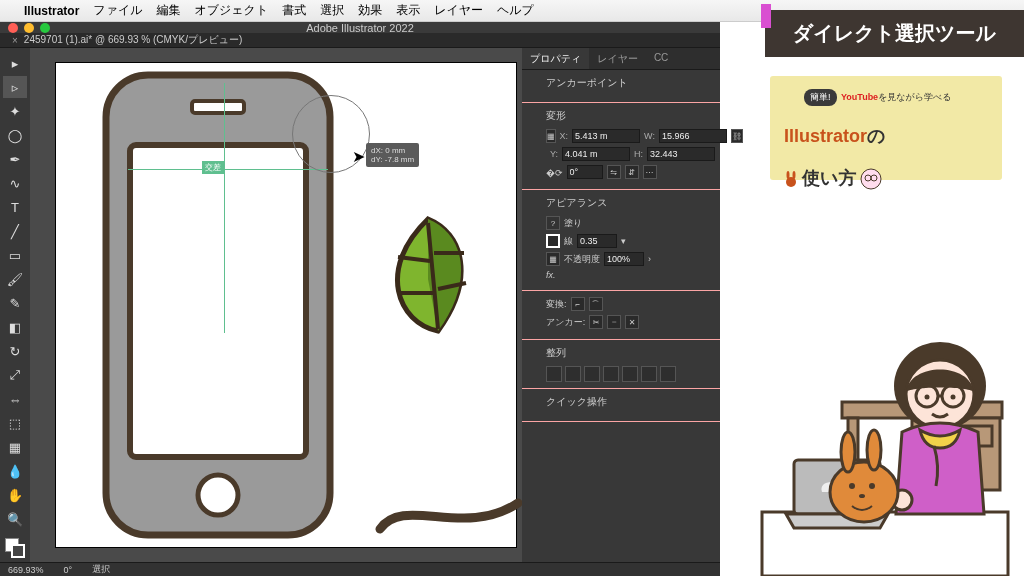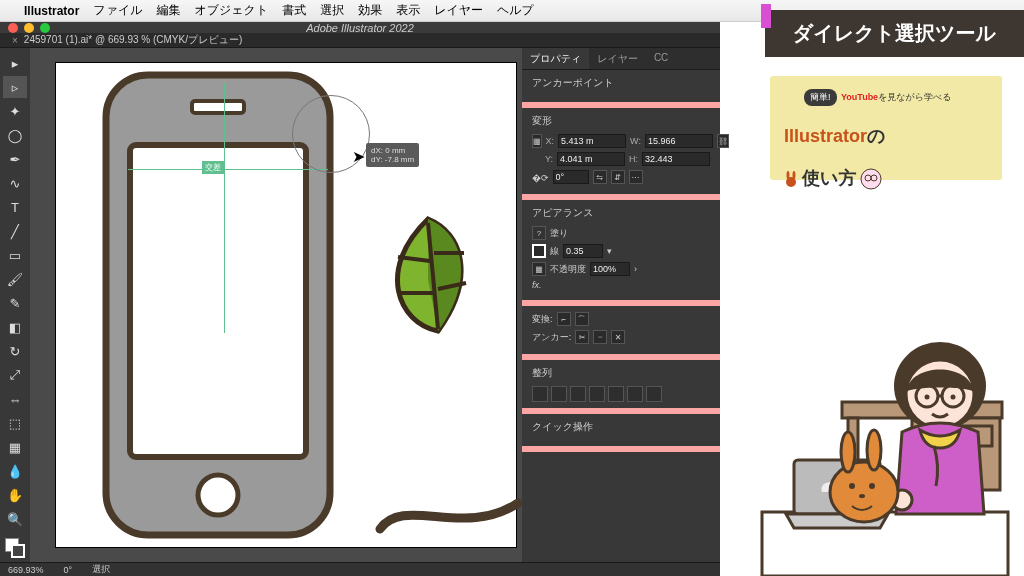--- a/index.html
+++ b/index.html
@@ -12,21 +12,21 @@
 .mac-menubar .app-name { font-weight: 600; }
 
 
 .ai-window { position: absolute; left: 0; top: 22px; width: 720px; height: 554px; background: #323232; display: flex; flex-direction: column; }
 .ai-titlebar { height: 22px; background: #3a3a3a; display: flex; align-items: center; padding: 0 8px; position: relative; }
 .traffic-lights { display: flex; gap: 6px; }
 .tl { width: 10px; height: 10px; border-radius: 50%; }
 .tl.red { background: #ff5f56; }
 .tl.yellow { background: #ffbd2e; }
 .tl.green { background: #27c93f; }
-.ai-title { position: absolute; left: 50%; transform: translateX(-50%); color: #ccc; font-size: 11px; font-style: italic; }
+.ai-title { position: absolute; left: 50%; transform: translateX(-50%); color: #ccc; font-size: 11px; }
 
 .doc-tab { height: 22px; background: #2a2a2a; display: flex; align-items: center; padding: 0 12px; color: #ccc; font-size: 10px; border-bottom: 1px solid #1a1a1a; }
 .doc-tab .close-x { margin-right: 6px; color: #999; }
 
 .ai-body { flex: 1; display: flex; }
 
 
 .toolbox { width: 30px; background: #383838; display: flex; flex-direction: column; align-items: center; padding: 4px 0; gap: 2px; }
 .tool { width: 24px; height: 22px; display: flex; align-items: center; justify-content: center; color: #ddd; font-size: 13px; cursor: pointer; }
 .tool.active { background: #555; }
@@ -36,21 +36,21 @@
 
 
 .canvas-area { flex: 1; background: #4a4a4a; position: relative; overflow: hidden; }
 .artboard { position: absolute; left: 26px; top: 15px; width: 460px; height: 484px; background: #fff; box-shadow: 0 0 0 1px #000; }
 
 
 .props { width: 198px; background: #383838; color: #ccc; font-size: 10px; display: flex; flex-direction: column; }
 .props-tabs { display: flex; height: 22px; background: #2e2e2e; border-bottom: 1px solid #1a1a1a; }
 .ptab { padding: 4px 8px; font-size: 10px; color: #999; }
 .ptab.active { background: #383838; color: #eee; }
-.section { padding: 6px 10px; border-bottom: 6px solid #fca5a5; }
+.section { padding: 6px 24px; border-bottom: 1px solid #fca5a5; }
 .section-h { font-size: 10px; color: #ccc; margin-bottom: 6px; }
 .prop-row { display: flex; align-items: center; gap: 4px; margin-bottom: 4px; font-size: 9px; }
 .prop-row label { color: #aaa; width: 12px; }
 .prop-row input { width: 68px; background: #2a2a2a; border: 1px solid #1a1a1a; color: #eee; font-size: 9px; padding: 1px 2px; }
 .mini-icon { width: 14px; height: 14px; background: #2a2a2a; border: 1px solid #555; display: inline-flex; align-items: center; justify-content: center; font-size: 8px; }
 .align-row { display: flex; gap: 3px; flex-wrap: wrap; }
 .align-btn { width: 16px; height: 16px; background: #2e2e2e; border: 1px solid #555; }
 
 
 .status-bar { height: 18px; background: #323232; border-top: 1px solid #1a1a1a; display: flex; align-items: center; padding: 0 8px; color: #ccc; font-size: 9px; gap: 20px; }

